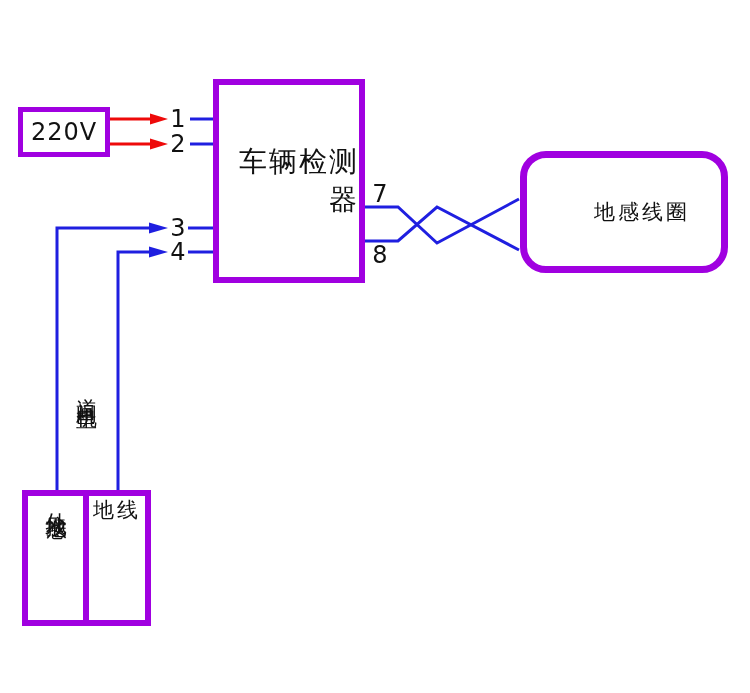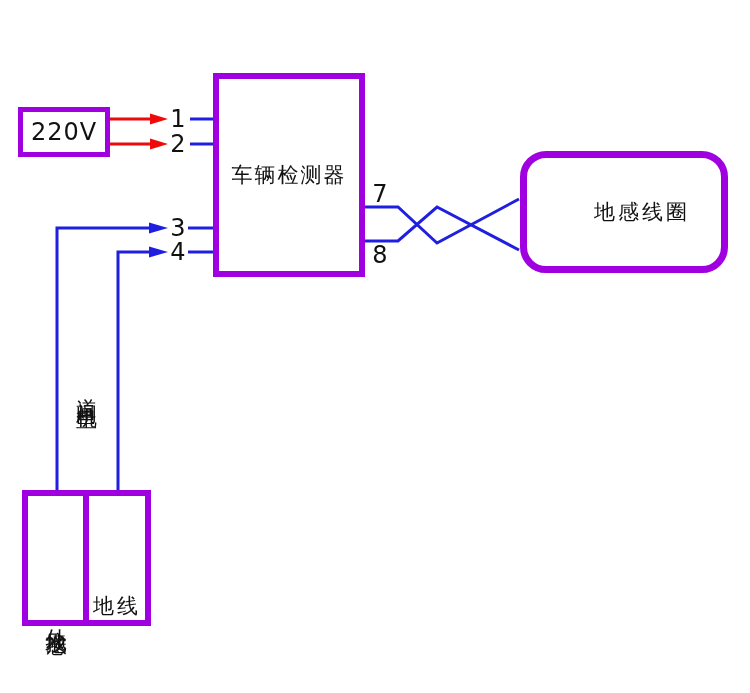--- a/index.html
+++ b/index.html
@@ -30,34 +30,34 @@
   .box {
     position: absolute;
     background: #ffffff;
     border: 6px solid var(--frame, #a000e0);
     display: flex;
     align-items: center;
     justify-content: center;
     text-align: right;
   }
   .box-power    { left: 18px;  top: 107px; width: 92px;  height: 50px;  border-width: 5px; font-size: 24px; letter-spacing: 1px; }
-  .box-detector { left: 213px; top: 73px;  width: 152px; height: 204px; border-width: 6px; font-size: 21px; letter-spacing: 2px; }
+  .box-detector { left: 213px; top: 79px;  width: 152px; height: 204px; border-width: 6px; font-size: 28px; letter-spacing: 2px; }
   .box-coil     { left: 520px; top: 151px; width: 208px; height: 122px; border-width: 7px; border-radius: 26px; font-size: 21px; letter-spacing: 3px; padding-left: 36px; }
 
   .box-ground-group {
     position: absolute;
     left: 22px; top: 490px; width: 129px; height: 136px;
     background: #ffffff;
     border: 6px solid var(--frame, #a000e0);
     display: flex;
   }
   .cell {
     position: relative;
     display: flex;
-    align-items: flex-end;
+    align-items: flex-start;
     justify-content: center;
     background: #ffffff;
   }
   .cell-left  { width: 55px; }
   .cell-divider { width: 6px; background: var(--frame, #a000e0); }
   .cell-right { flex: 1; font-size: 21px; letter-spacing: 3px; }
 
   .vtext {
     writing-mode: vertical-rl;
     text-orientation: upright;

